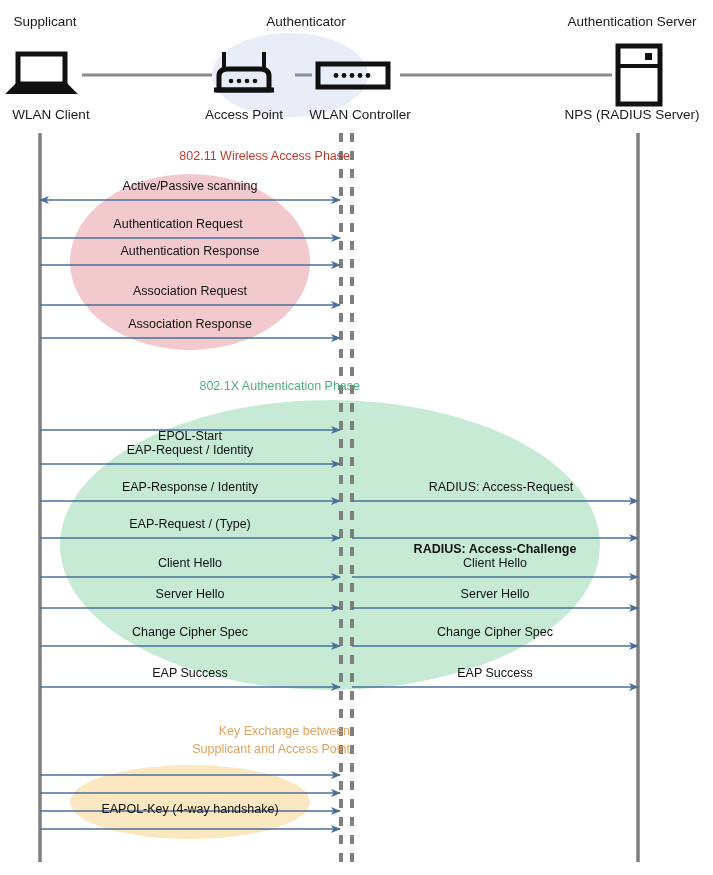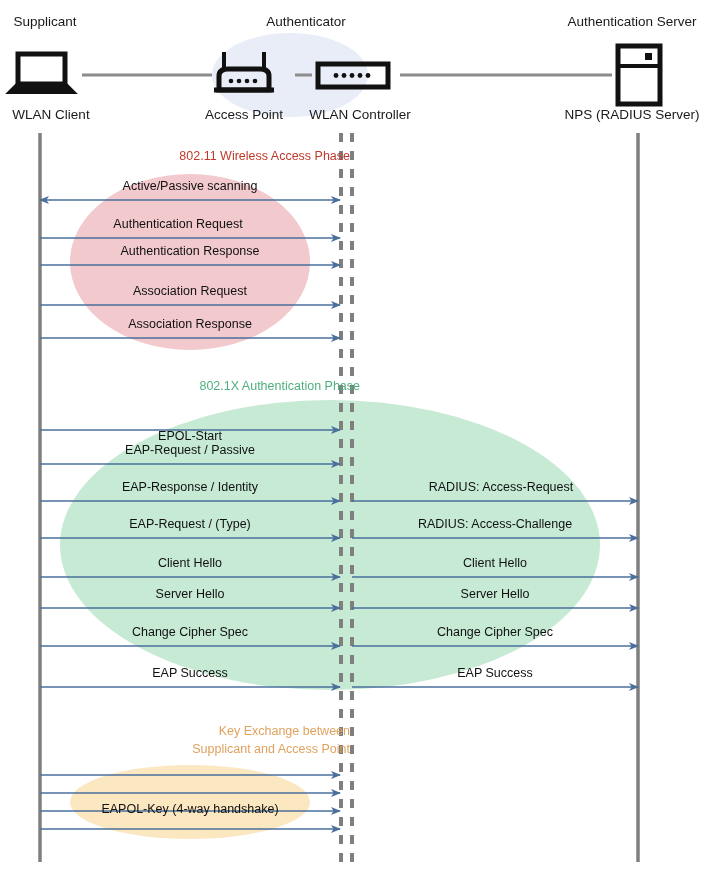--- a/index.html
+++ b/index.html
@@ -159,25 +159,25 @@
       <div class="node-label" style="left: 522px; top: 107px; width: 220px;">NPS (RADIUS Server)</div>
       <div class="msg-label" style="left: 190px; top: 179px;">Active/Passive scanning</div>
       <div class="msg-label" style="left: 178px; top: 217px;">Authentication Request</div>
       <div class="msg-label" style="left: 190px; top: 244px;">Authentication Response</div>
       <div class="msg-label" style="left: 190px; top: 284px;">Association Request</div>
       <div class="msg-label" style="left: 190px; top: 317px;">Association Response</div>
       <div class="phase-label" style="left: 30px; top: 147px; width: 320px; color: rgb(192, 57, 43);">
         <div>802.11 Wireless Access Phase</div>
       </div>
       <div class="msg-label" style="left: 190px; top: 409px; margin-top: 20px;">EPOL-Start</div>
-      <div class="msg-label" style="left: 190px; top: 443px;">EAP-Request / Passive</div>
+      <div class="msg-label" style="left: 190px; top: 443px;">EAP-Request / Identity</div>
       <div class="msg-label" style="left: 190px; top: 480px;">EAP-Response / Identity</div>
       <div class="msg-label" style="left: 495px; top: 480px; padding-left: 12px;">RADIUS: Access-Request</div>
       <div class="msg-label" style="left: 190px; top: 517px;">EAP-Request / (Type)</div>
-      <div class="msg-label" style="left: 495px; top: 517px;">RADIUS: Access-Challenge</div>
+      <div class="msg-label" style="left: 495px; top: 542px; font-weight: bold;">RADIUS: Access-Challenge</div>
       <div class="msg-label" style="left: 190px; top: 556px;">Client Hello</div>
       <div class="msg-label" style="left: 495px; top: 556px;">Client Hello</div>
       <div class="msg-label" style="left: 190px; top: 587px;">Server Hello</div>
       <div class="msg-label" style="left: 495px; top: 587px;">Server Hello</div>
       <div class="msg-label" style="left: 190px; top: 625px;">Change Cipher Spec</div>
       <div class="msg-label" style="left: 495px; top: 625px;">Change Cipher Spec</div>
       <div class="msg-label" style="left: 190px; top: 666px;">EAP Success</div>
       <div class="msg-label" style="left: 495px; top: 666px;">EAP Success</div>
       <div class="phase-label" style="left: 40px; top: 377px; width: 320px; color: rgb(78, 176, 126);">
         <div>802.1X Authentication Phase</div>

